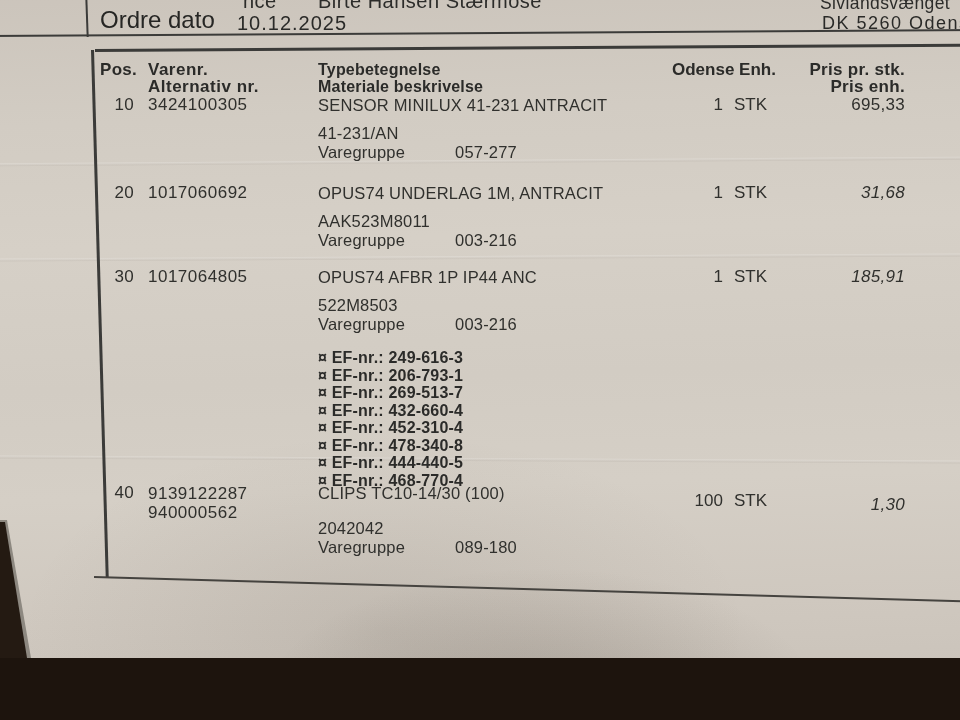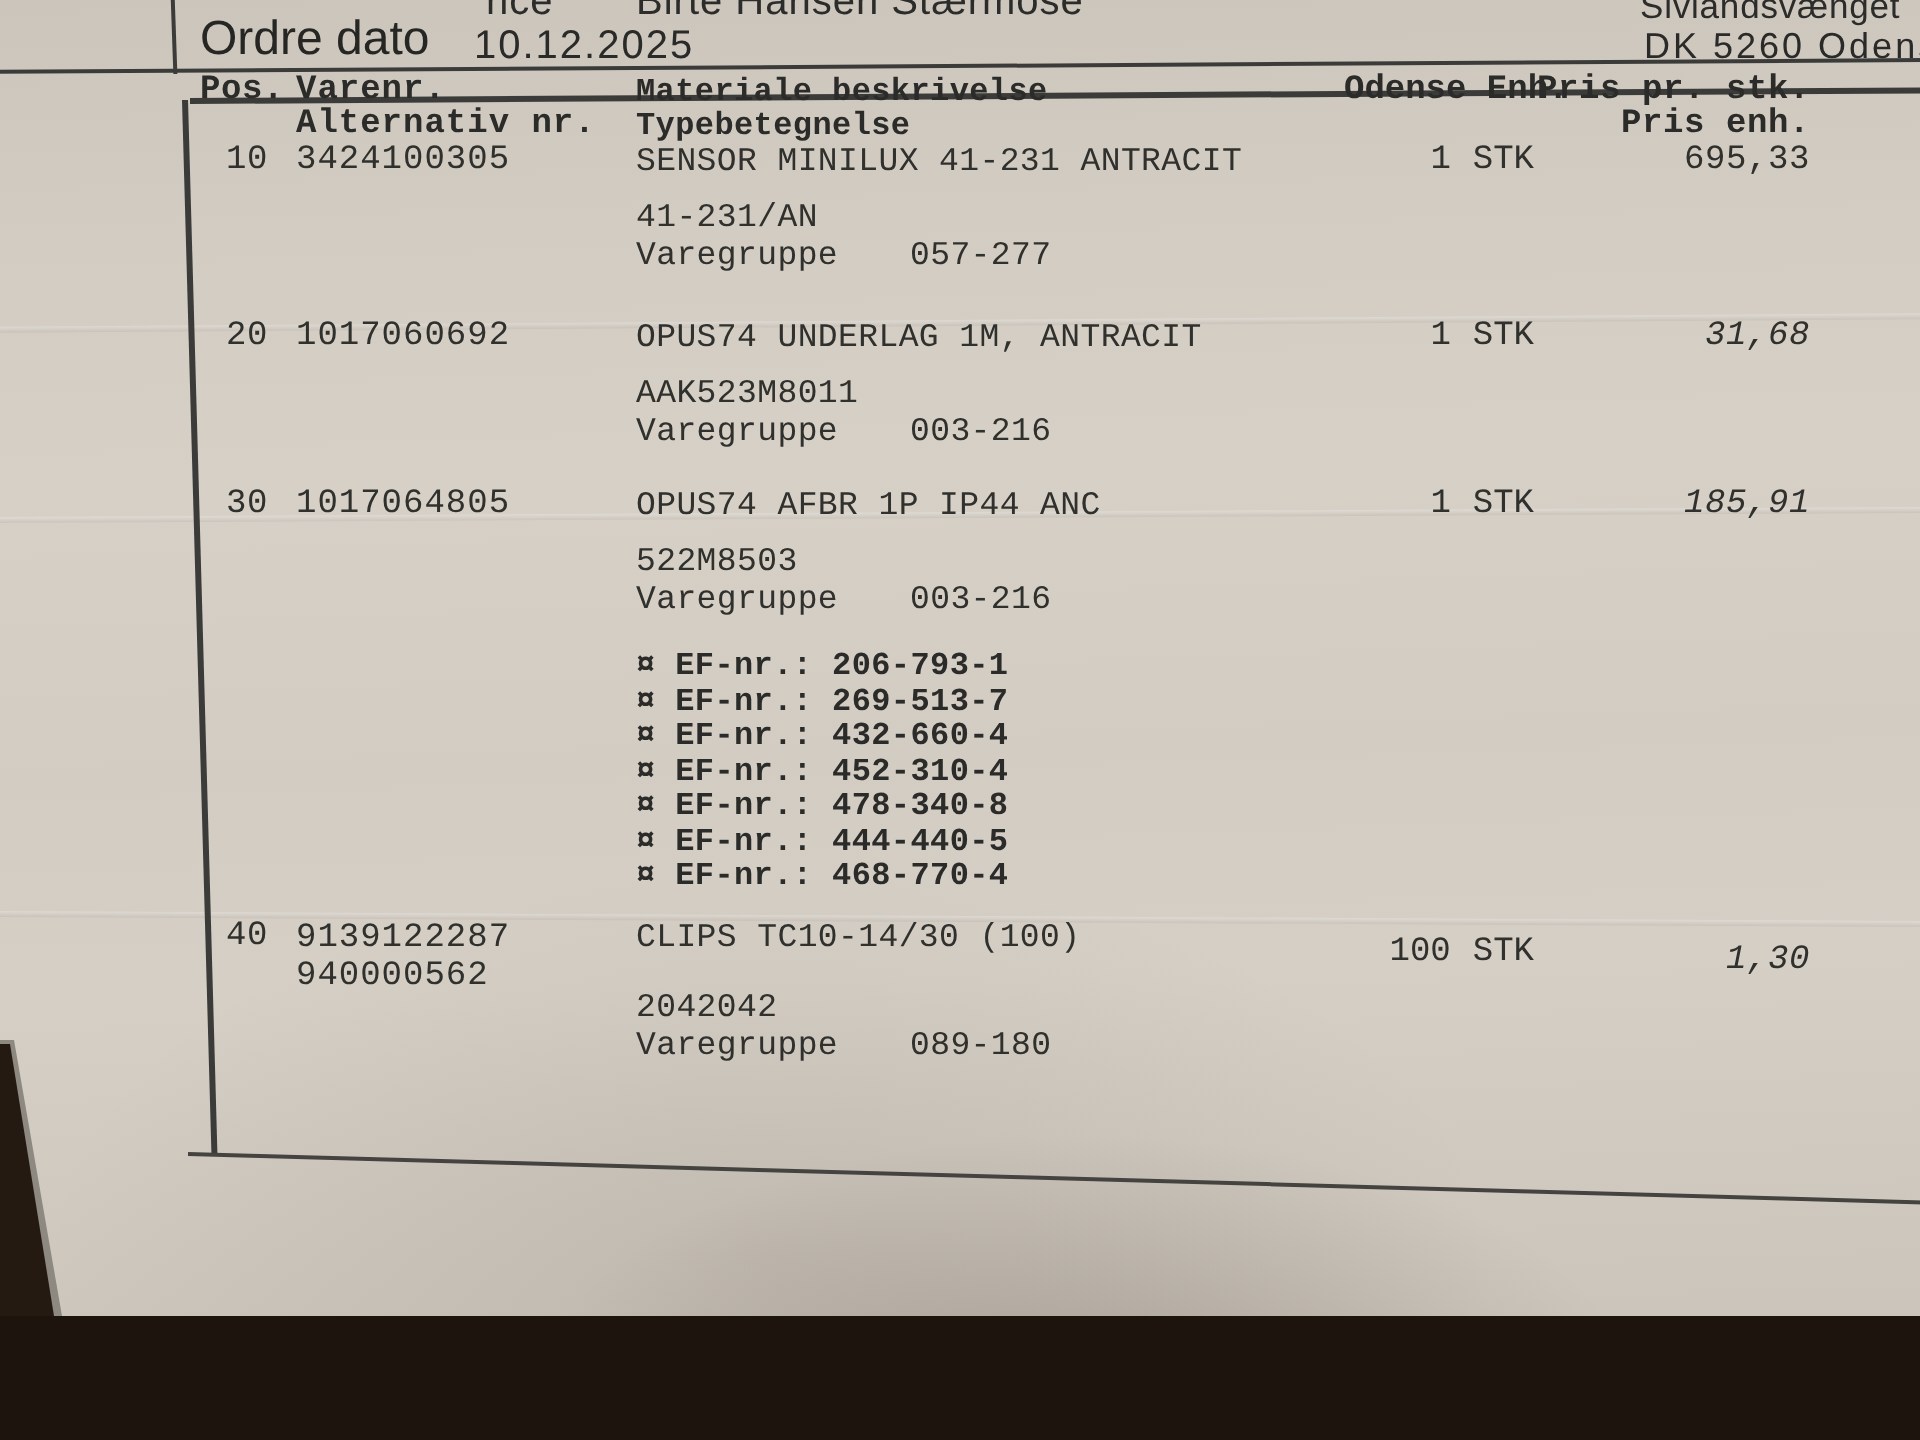--- a/index.html
+++ b/index.html
@@ -33,21 +33,21 @@
 
   
   .tbl-top{position:absolute;left:95px;top:49px;width:866px;height:2.6px;background:#3b3b39;
     transform:rotate(-0.35deg);transform-origin:left center;}
   .tbl-left{position:absolute;left:91px;top:50px;width:2.6px;height:528px;background:#3b3b39;
     transform:rotate(-1.6deg);transform-origin:top center;}
   .tbl-bottom{position:absolute;left:94px;top:576px;width:868px;height:2.4px;background:#45433f;
     transform:rotate(1.6deg);transform-origin:left center;}
 
   
-  .table-content{position:absolute;left:92px;top:32px;width:813px;height:530px;font-size:16.5px;font-family:Liberation Mono, monospace;}
+  .table-content{position:absolute;left:92px;top:56px;width:813px;height:530px;font-size:16.5px;}
   .line{display:grid;grid-template-columns:50px 170px 360px 95px 138px;align-items:start;}
   .c-pos{text-align:right;padding-right:8px;font-size:17px;letter-spacing:.3px;}
   .c-var{padding-left:6px;font-size:17px;letter-spacing:.5px;}
   .c-desc{padding-left:6px;letter-spacing:.2px;}
   .c-antal{text-align:right;white-space:nowrap;font-size:17px;}
   .c-pris{text-align:right;white-space:nowrap;font-size:17px;letter-spacing:.3px;}
   .qty{margin-right:11px;}
   .it{font-style:italic;}
   .thead{position:absolute;left:0;top:6px;width:100%;font-weight:700;font-size:16px;line-height:16.5px;color:#2b2b29;}
   .thead .two>div{margin:0;}
@@ -92,22 +92,22 @@
 
     <div class="table-content">
 
       <div class="line thead">
         <div class="c-pos" style="text-align:left;padding-left:8px;">Pos.</div>
         <div class="c-var two">
           <div>Varenr.</div>
           <div>Alternativ nr.</div>
         </div>
         <div class="c-desc two">
+          <div>Typebetegnelse</div>
           <div>Materiale beskrivelse</div>
-          <div>Typebetegnelse</div>
         </div>
         <div class="c-antal">Odense Enh.</div>
         <div class="c-pris two">
           <div>Pris pr. stk.</div>
           <div>Pris enh.</div>
         </div>
       </div>
 
       <div class="rowblk r10">
         <div class="line">
@@ -176,20 +176,21 @@
           <div></div>
             <div></div>
           <div class="c-desc">
             <span class="vg-label">Varegruppe</span><span>003-216</span>
           </div>
         </div>
         <div class="line ef-list">
           <div></div>
             <div></div>
           <div class="c-desc">
+            <div>¤ EF-nr.: 249-616-3</div>
             <div>¤ EF-nr.: 206-793-1</div>
             <div>¤ EF-nr.: 269-513-7</div>
             <div>¤ EF-nr.: 432-660-4</div>
             <div>¤ EF-nr.: 452-310-4</div>
             <div>¤ EF-nr.: 478-340-8</div>
             <div>¤ EF-nr.: 444-440-5</div>
             <div>¤ EF-nr.: 468-770-4</div>
           </div>
         </div>
       </div>

